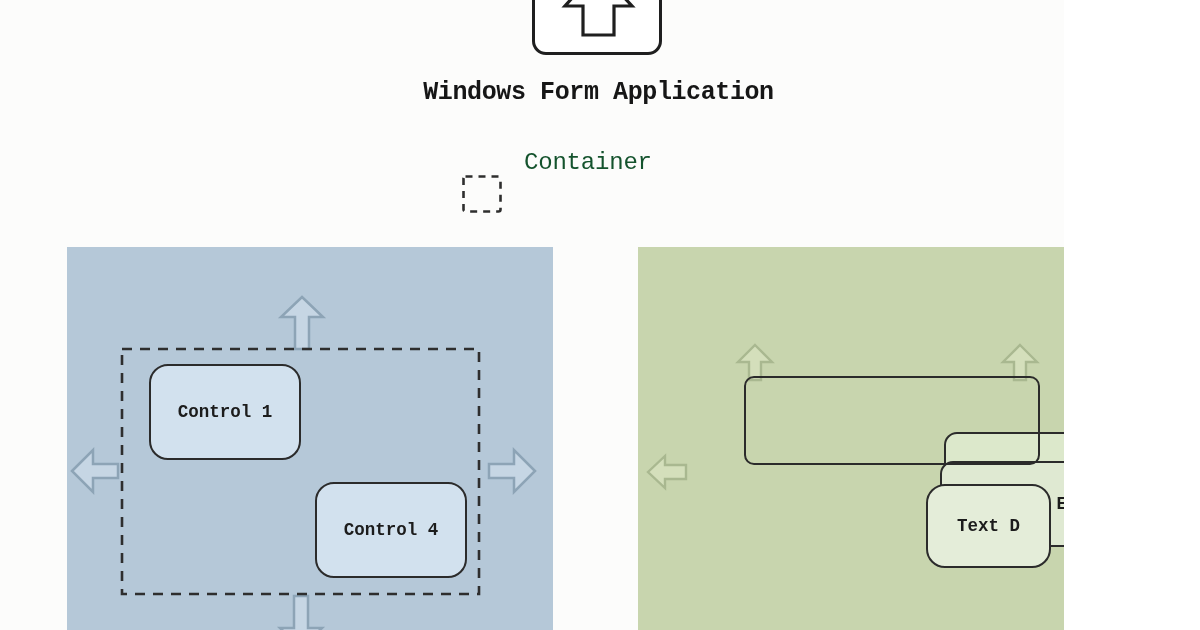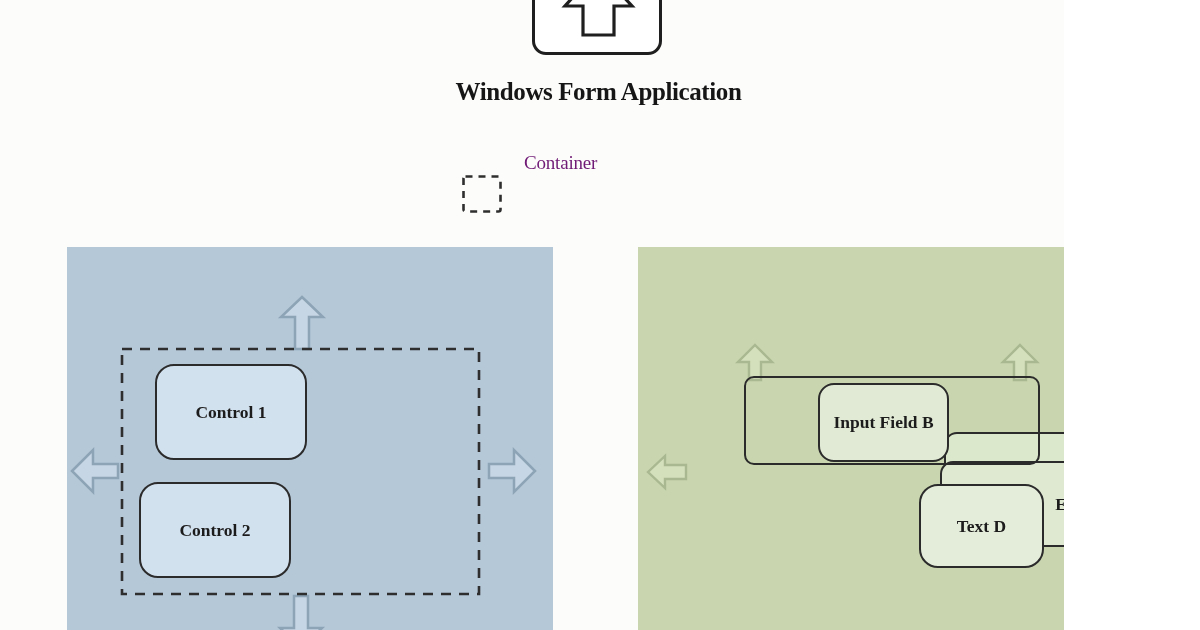--- a/index.html
+++ b/index.html
@@ -1,35 +1,35 @@
 <!DOCTYPE html>
 <html><head>
 <meta charset="utf-8">
 <style>
   html,body { margin:0; padding:0; background:#ffffff; }
   .page {
     position:relative; width:1064px; height:630px; overflow:hidden;
     background:#fcfcfb;
-    font-family:Liberation Serif, serif;
+    font-family:Liberation Mono, monospace;
     color:#1f1f1f;
   }
   
   .app-icon {
     position:absolute; left:532px; top:-46px; width:124px; height:95px;
     border:3.5px solid #1f1f1f; border-radius:14px; background:#ffffff;
   }
   .app-icon svg { position:absolute; left:0; top:0; overflow:visible; }
   .title {
     position:absolute; left:0; top:78px; width:1197px; text-align:center;
     font-size:25px; font-weight:bold; letter-spacing:-0.4px; color:#161616;
   }
   .legend { position:absolute; left:462px; top:147px; }
   .legend-swatch { position:absolute; left:0; top:28px; overflow:visible; }
   .legend-text { position:absolute; left:62px; top:0; white-space:nowrap; }
-  .legend-text div { font-size:19px; line-height:32px; letter-spacing:-0.2px; color:#701a75; }
+  .legend-text div { font-size:24px; line-height:32px; letter-spacing:-0.2px; color:#14532d; }
   
   .panel { position:absolute; top:247px; height:383px; }
   .panel-left  { left:67px;  width:486px; background:#b5c8d8; }
   .panel-right { left:638px; width:505px; background:#c8d5ae; }
   .panel * { position:absolute; }
   svg.arrow { overflow:visible; z-index:1; }
   
   .box {
     border:2.5px solid #2b2b2b; display:flex; align-items:center; justify-content:center;
     font-weight:bold; font-size:17.5px; color:#1c1c1c; box-sizing:border-box;
@@ -82,25 +82,25 @@
       <polygon points="2,23 23,2 23,16 48,16 48,30 23,30 23,44" fill="#c6d6e4" stroke="#8da4b6" stroke-width="2.5"></polygon>
     </svg>
     <svg class="arrow" style="left:422px; top:201px;" width="48" height="46">
       <polygon points="46,23 25,2 25,16 0,16 0,30 25,30 25,44" fill="#c6d6e4" stroke="#8da4b6" stroke-width="2.5"></polygon>
     </svg>
 
     <svg class="dashed-rect" style="left:53px; top:100px;" width="361" height="249">
       <rect x="2" y="2" width="357" height="245" fill="none" stroke="#2e2e2e" stroke-width="2.6" stroke-dasharray="10 8"></rect>
     </svg>
 
-    <div class="box ctl" style="left:88px; top:117px;">
+    <div class="box ctl" style="left:82px; top:117px;">
       <span class="label">Control 1</span>
     </div>
-    <div class="box ctl" style="left:72px; top:235px;">
-      <span class="label">Control 2</span>
+    <div class="box ctl" style="left:248px; top:235px;">
+      <span class="label">Control 4</span>
     </div>
   </div>
 
   <div class="panel panel-right">
 
     <svg class="arrow" style="left:98px; top:96px;" width="38" height="37">
       <polygon points="19,2 36,19 25,19 25,37 13,37 13,19 2,19" fill="#d4dfbb" stroke="#a9b890" stroke-width="2.4"></polygon>
     </svg>
     <svg class="arrow" style="left:363px; top:96px;" width="38" height="37">
       <polygon points="19,2 36,19 25,19 25,37 13,37 13,19 2,19" fill="#d4dfbb" stroke="#a9b890" stroke-width="2.4"></polygon>
@@ -113,22 +113,19 @@
     </svg>
 
     <div class="back-box" style="left:306px; top:185px;"></div>
 
     <div class="box e-box" style="left:302px; top:214px;">
       <span class="label">E</span>
     </div>
 
     <div class="row-container" style="left:106px; top:129px;"></div>
 
-    <div class="box btn" style="left:180px; top:136px; width:131px;">
-      <span class="label">Input Field B</span>
-    </div>
 
-    <div class="box d-box" style="left:281px; top:237px;">
+    <div class="box d-box" style="left:288px; top:237px;">
       <span class="label">Text D</span>
     </div>
   </div>
 
 </div>
 
 </body></html>

